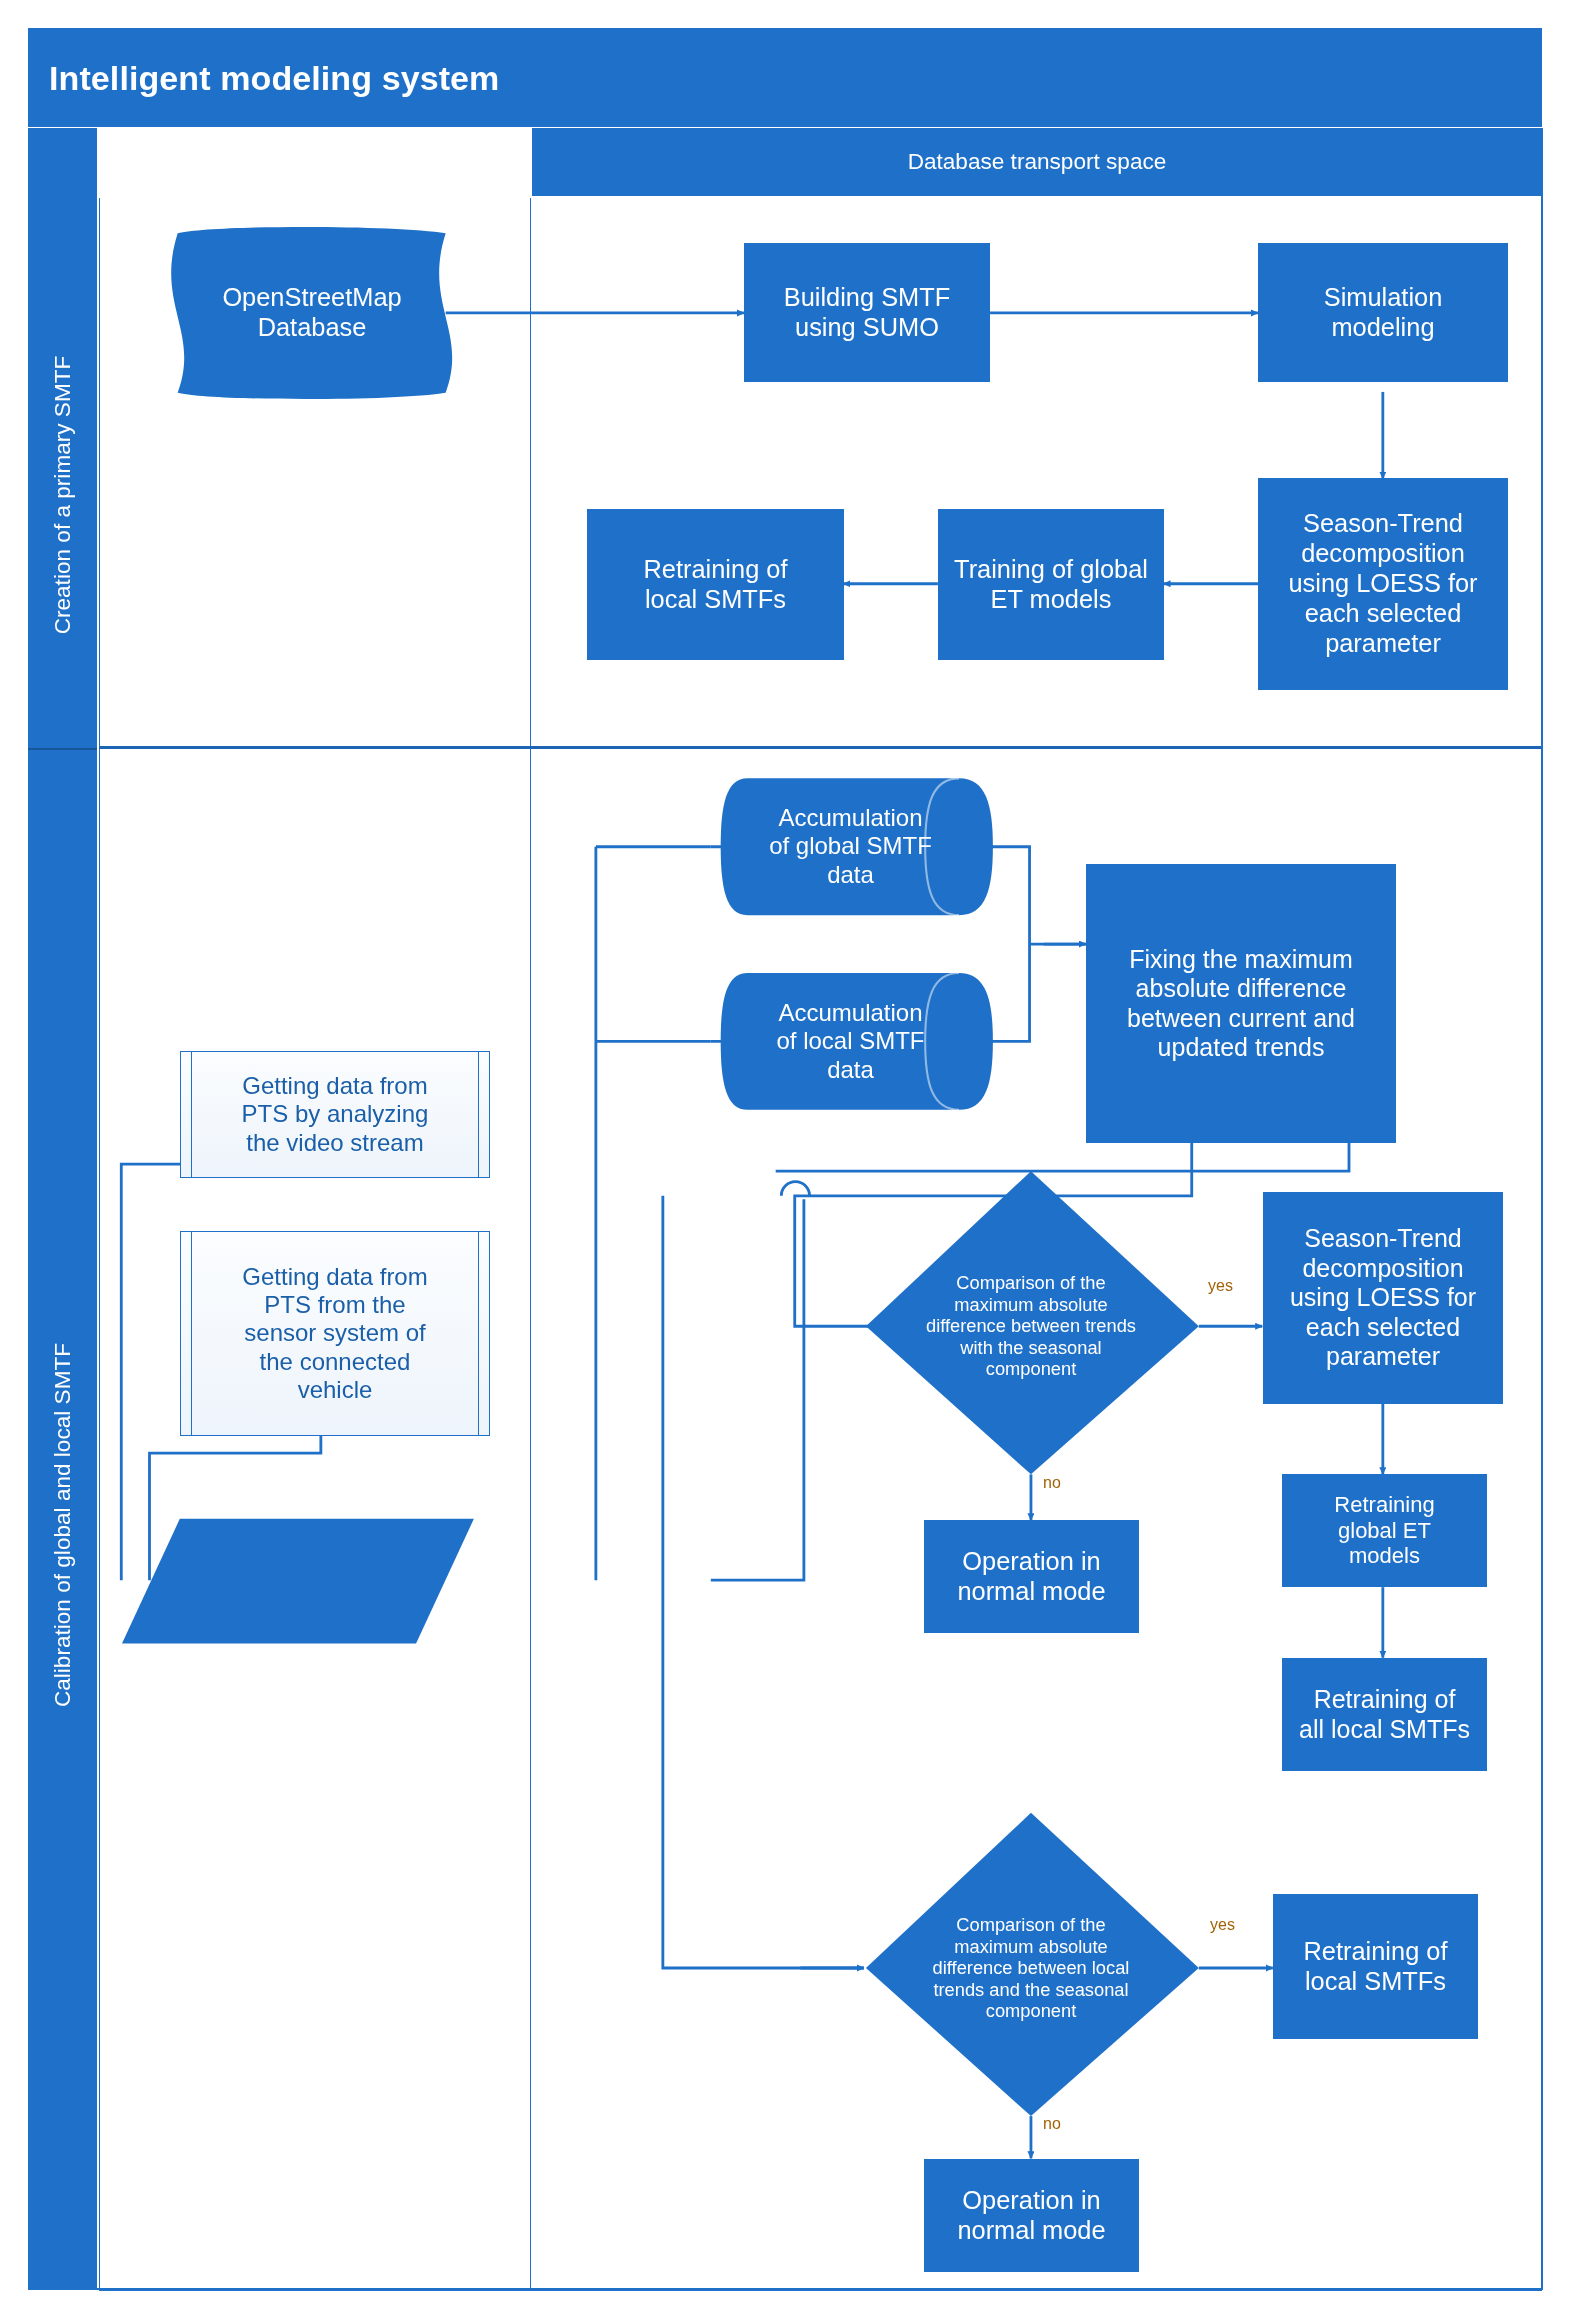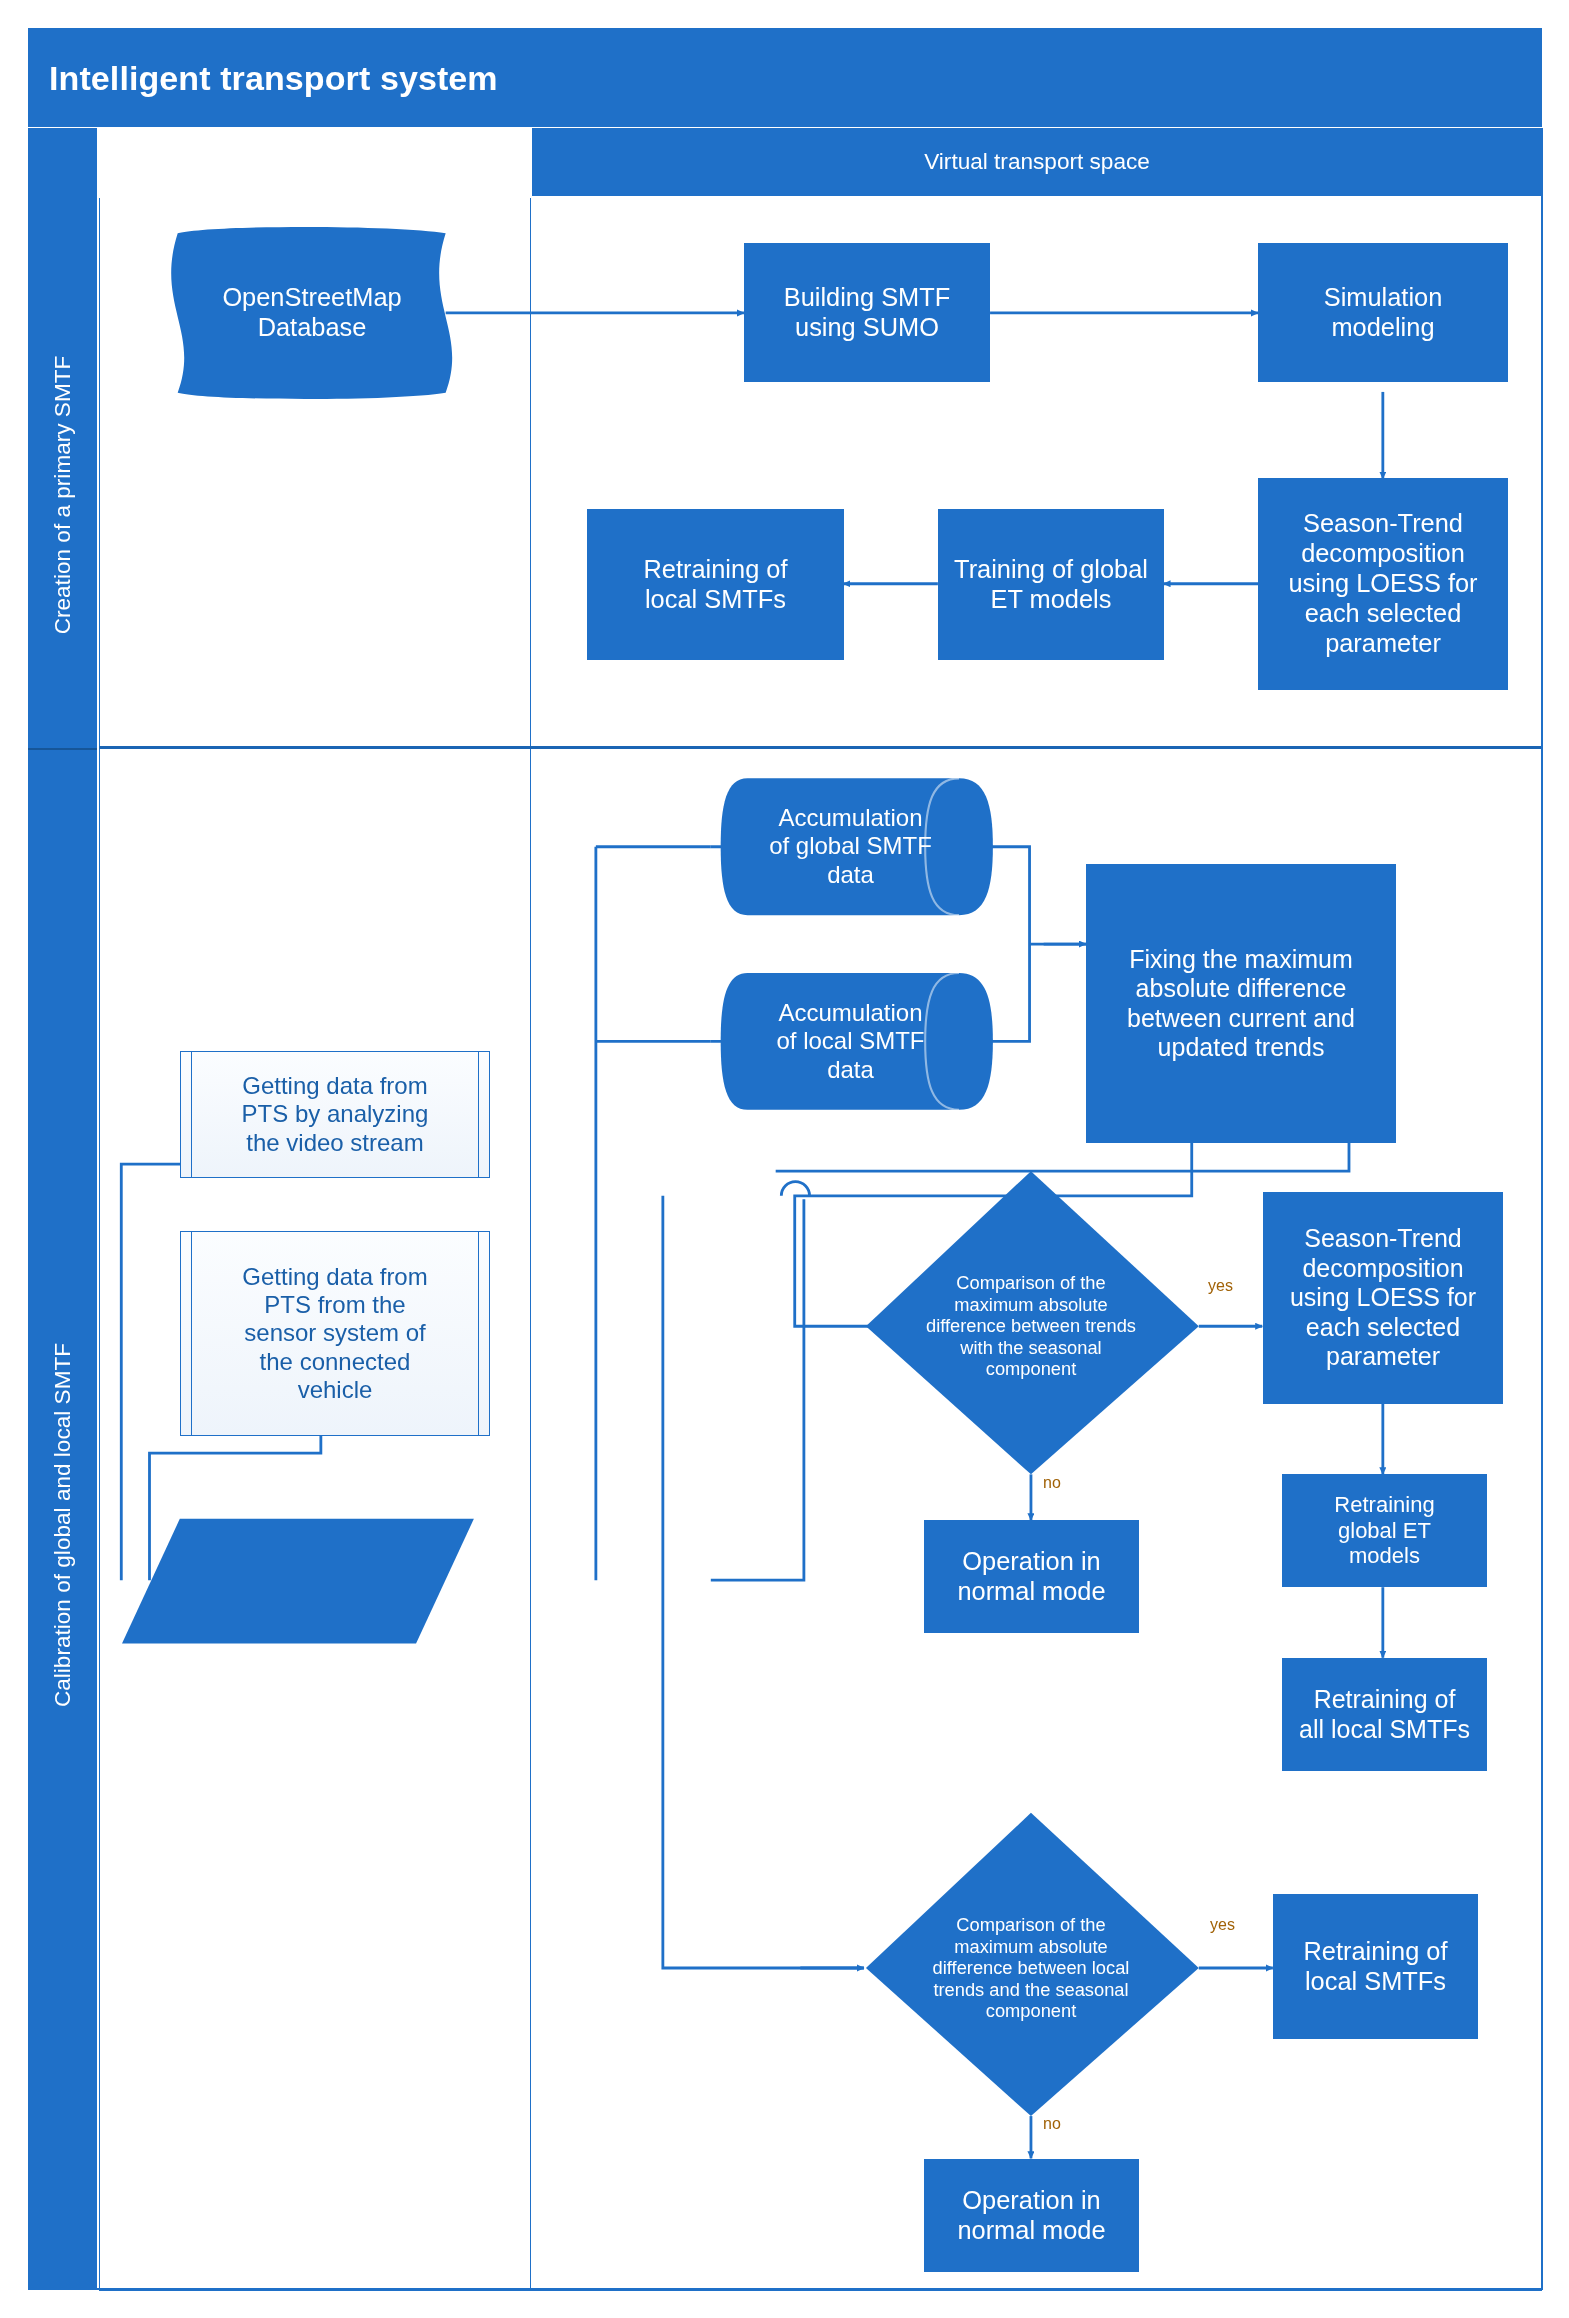--- a/index.html
+++ b/index.html
@@ -51,31 +51,31 @@
             pointer-events:none;}
   svg.shapes{position:absolute;left:0;top:0;width:1569px;height:2319px;z-index:3;
             pointer-events:none;}
 </style>
 </head>
 <body>
 
 <div id="root">
 
   <div class="frame title-bar">
-    <div class="t">Intelligent transport system</div>
+    <div class="t">Intelligent modeling system</div>
   </div>
 
   <div class="frame lane-left">
     <div class="vsplit"></div>
     <div class="vlabel a">Creation of a primary SMTF</div>
     <div class="vlabel b">Calibration of global and local SMTF</div>
   </div>
 
   <div class="hdr virt">
-    <span>Virtual transport space</span>
+    <span>Database transport space</span>
   </div>
 
   <div class="body-box"></div>
   <div class="col-split"></div>
   <div class="row-split"></div>
   <div class="outer-right"></div>
   <div class="outer-bottom"></div>
 
   <svg class="wires" viewBox="0 0 2225 3287">
     <defs>

